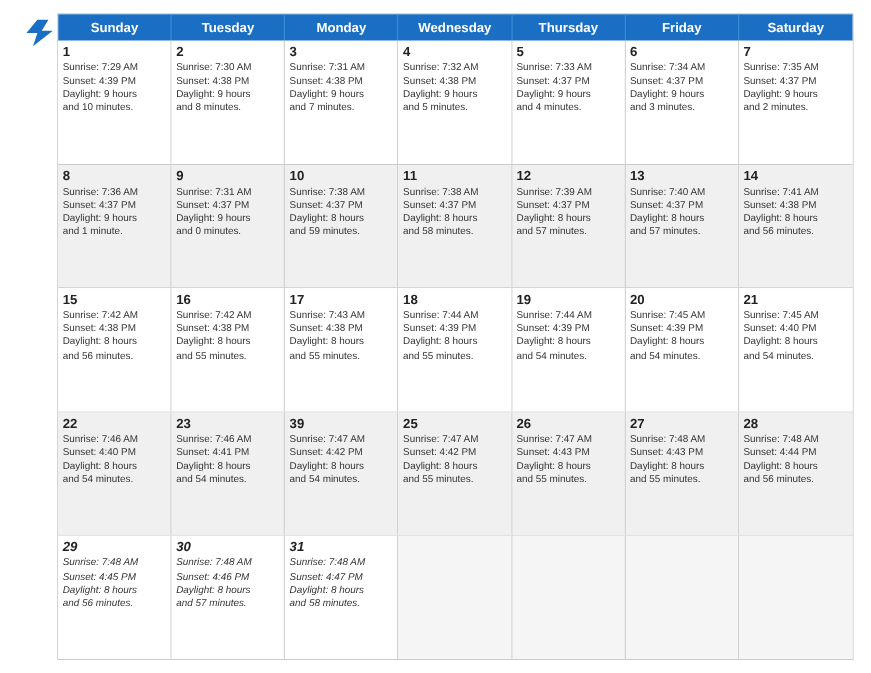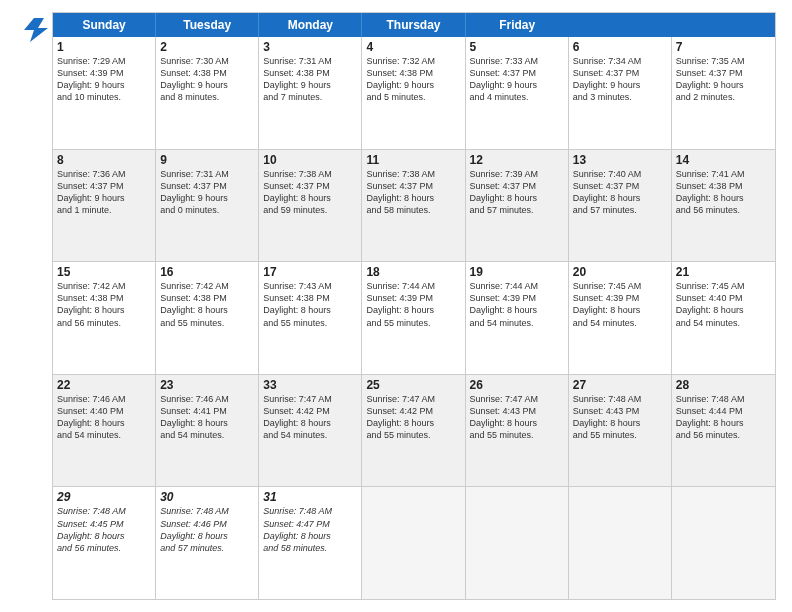--- a/index.html
+++ b/index.html
@@ -133,22 +133,24 @@
       <div class="title-month"></div>
       <div class="title-location"></div>
     </div>
   </div>
 
   <div class="calendar">
     <div class="cal-header">
     <div class="cal-header-cell">Sunday</div>
         <div class="cal-header-cell">Tuesday</div>
         <div class="cal-header-cell">Monday</div>
+        <div class="cal-header-cell">Wednesday</div>
         <div class="cal-header-cell">Thursday</div>
         <div class="cal-header-cell">Friday</div>
+        <div class="cal-header-cell">Saturday</div>
       </div>
     <div class="cal-body">
     <div class="cal-row">
           <div class="cal-cell">
             <div class="day-num">1</div>
             <div class="cell-line">Sunrise: 7:29 AM</div>
             <div class="cell-line">Sunset: 4:39 PM</div>
             <div class="cell-line">Daylight: 9 hours</div>
             <div class="cell-line">and 10 minutes.</div>
           </div>
@@ -306,21 +308,21 @@
             <div class="cell-line">and 54 minutes.</div>
           </div>
           <div class="cal-cell shaded">
             <div class="day-num">23</div>
             <div class="cell-line">Sunrise: 7:46 AM</div>
             <div class="cell-line">Sunset: 4:41 PM</div>
             <div class="cell-line">Daylight: 8 hours</div>
             <div class="cell-line">and 54 minutes.</div>
           </div>
           <div class="cal-cell shaded">
-            <div class="day-num">33</div>
+            <div class="day-num">39</div>
             <div class="cell-line">Sunrise: 7:47 AM</div>
             <div class="cell-line">Sunset: 4:42 PM</div>
             <div class="cell-line">Daylight: 8 hours</div>
             <div class="cell-line">and 54 minutes.</div>
           </div>
           <div class="cal-cell shaded">
             <div class="day-num">25</div>
             <div class="cell-line">Sunrise: 7:47 AM</div>
             <div class="cell-line">Sunset: 4:42 PM</div>
             <div class="cell-line">Daylight: 8 hours</div>

